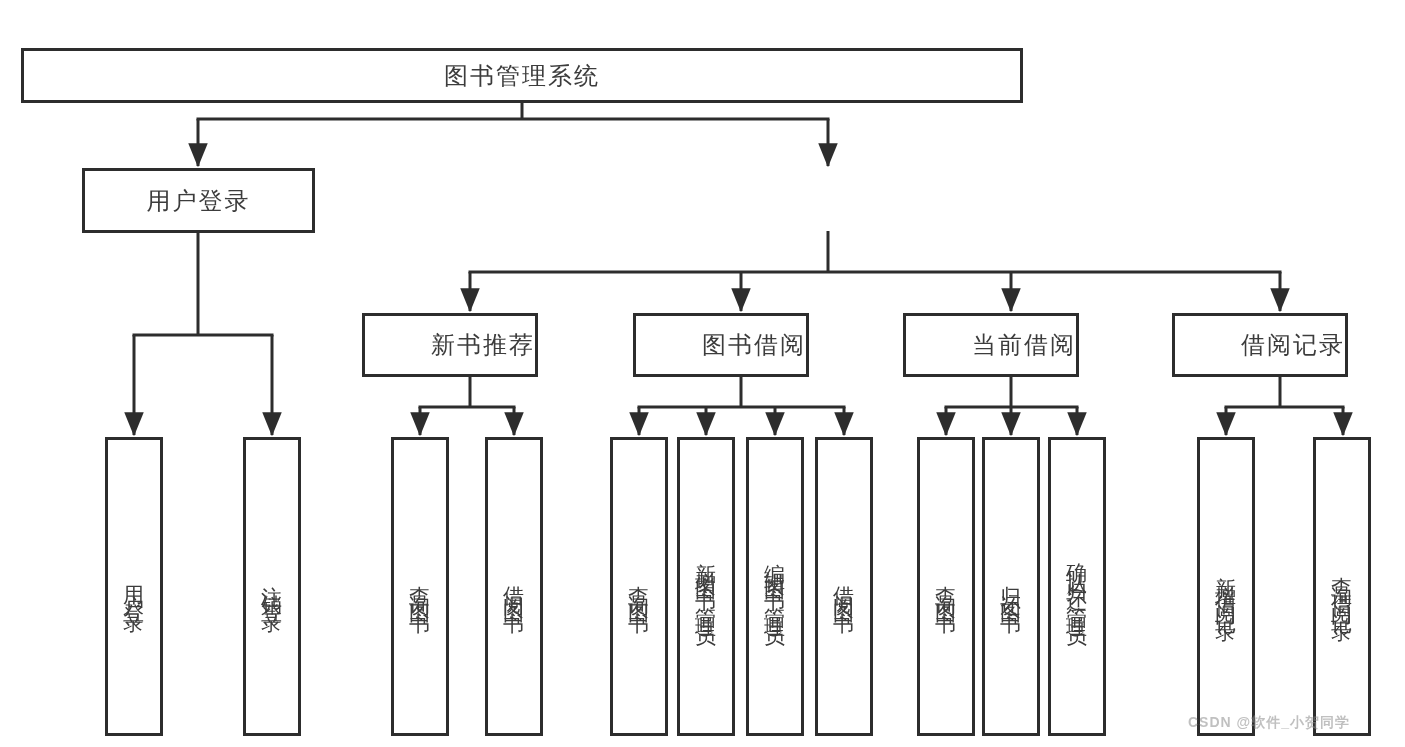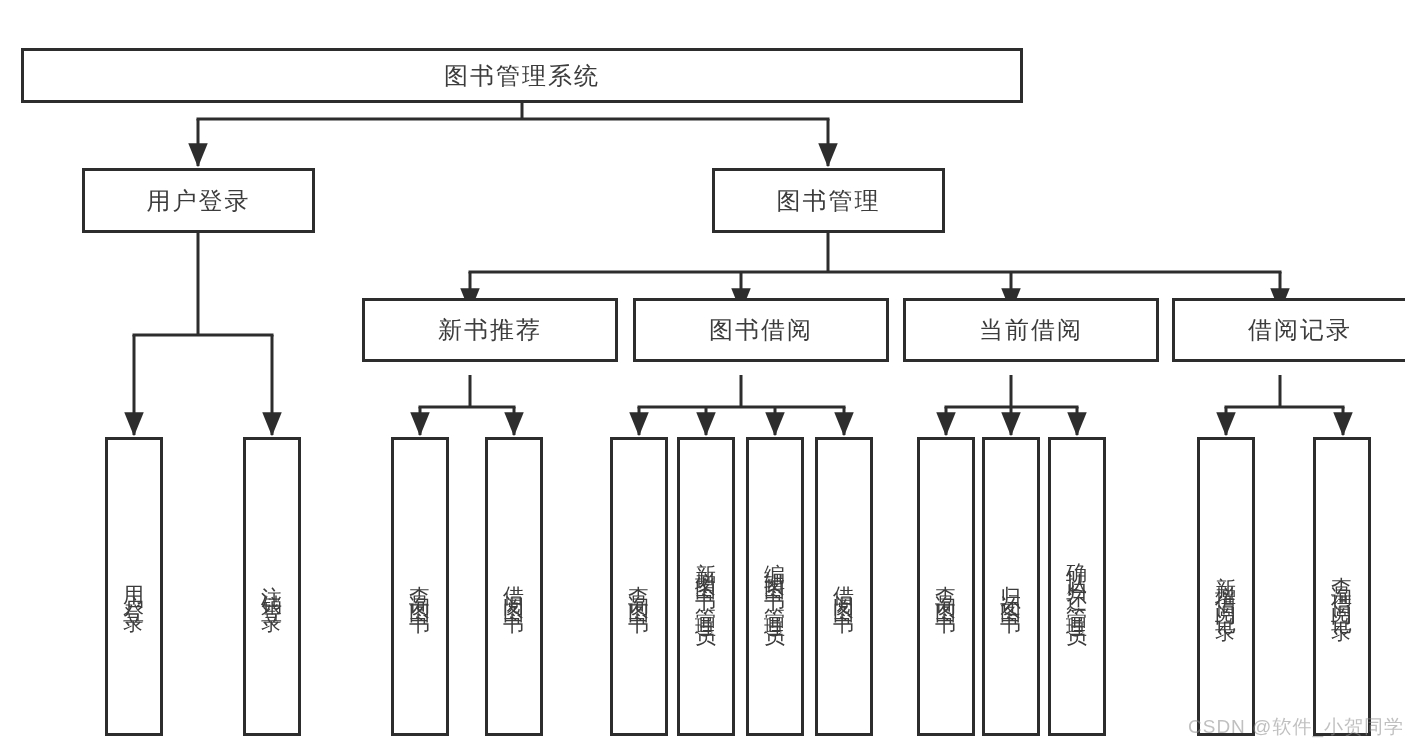--- a/index.html
+++ b/index.html
@@ -33,30 +33,31 @@
     writing-mode: vertical-rl;
     text-orientation: mixed;
     font-size: 21px;
     letter-spacing: 9px;
     line-height: 1.1;
     white-space: nowrap;
   }
   
   .root  { left: 21px;  top: 13px;  width: 1002px; height: 55px; margin-top: 35px; }
   .l2    { top: 168px; height: 65px; width: 233px; }
-  .l3    { top: 298px; height: 64px; width: 256px; }
+  .l3    { top: 313px; height: 64px; width: 176px; justify-content: flex-end; }
   .l4    { top: 437px; height: 299px; width: 58px; }
   .watermark {
     position: absolute;
     left: 1188px; top: 714px;
-    font-size: 19px;
+    font-size: 14px;
     letter-spacing: 1px;
     color: rgba(140,140,140,0.55);
     z-index: 5;
     white-space: nowrap;
+    font-weight: bold;
   }
 </style>
 </head>
 <body>
 
 <div class="canvas">
 
   <svg class="connectors" viewBox="0 0 1405 747" xmlns="http://www.w3.org/2000/svg">
     <defs>
       <marker id="arrow" viewBox="0 0 10 10" refX="9.5" refY="5" markerWidth="8" markerHeight="6.5" orient="auto" preserveAspectRatio="none">
@@ -119,23 +120,20 @@
     </g>
   </svg>
 
   <div class="box hbox root">
     <span>图书管理系统</span>
   </div>
 
   <div class="box hbox l2" style="left:82px">
     <span>用户登录</span>
   </div>
-  <div class="box hbox l2" style="left:712px">
-    <span>图书管理</span>
-  </div>
 
   <div class="box hbox l3" style="left:362px">
     <span>新书推荐</span>
   </div>
   <div class="box hbox l3" style="left:903px">
     <span>当前借阅</span>
   </div>
   <div class="box hbox l3" style="left:633px">
     <span>图书借阅</span>
   </div>

